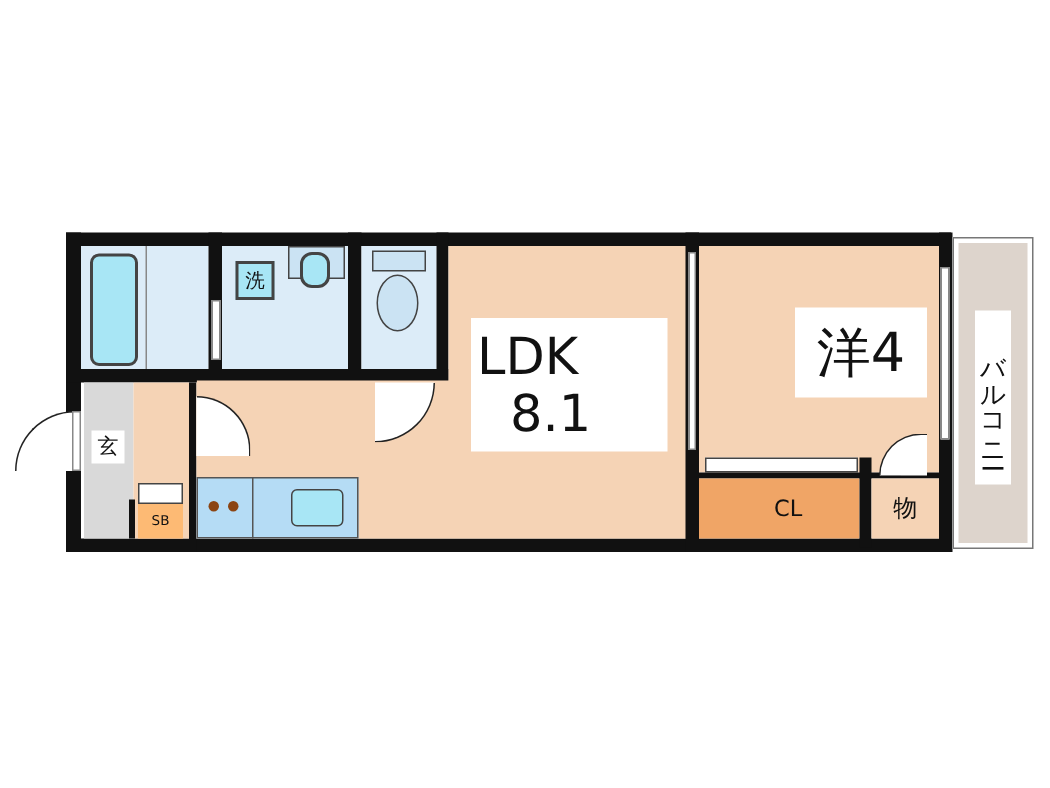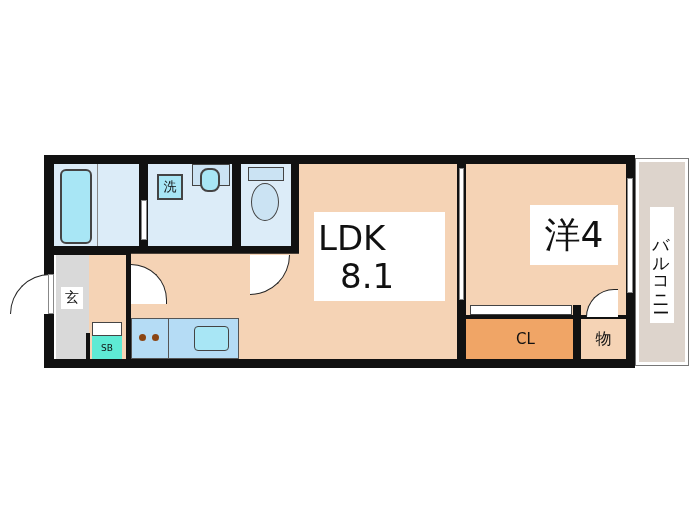--- a/index.html
+++ b/index.html
@@ -48,21 +48,21 @@
   <div class="abs wall" style="left:44px;top:246px;width:255px;height:9px;"></div>
   <div class="abs" style="left:250px;top:255px;width:40px;height:40px;border-right:1.5px solid #222;border-bottom:1.5px solid #222;border-bottom-right-radius:40px;background:#fff;"></div>
 
   <div class="abs grey" style="left:56px;top:255px;width:33px;height:104px;"></div>
   <div class="abs lbl" style="left:61px;top:287px;width:22px;height:22px;font-size:14px;">玄</div>
   <div class="abs" style="left:10px;top:274px;width:40px;height:40px;border-top:1.5px solid #222;border-left:1.5px solid #222;border-top-left-radius:40px;background:#fff;"></div>
   <div class="abs win" style="left:48px;top:274px;width:6px;height:40px;"></div>
 
   <div class="abs wood" style="left:89px;top:255px;width:37px;height:104px;"></div>
   <div class="abs wall" style="left:86px;top:333px;width:4px;height:26px;"></div>
-  <div class="abs" style="left:92px;top:336px;width:30px;height:23px;background:#5eead4;font-size:9px;display:flex;align-items:center;justify-content:center;color:#111;">SB</div>
+  <div class="abs" style="left:92px;top:336px;width:30px;height:23px;background:#fdba74;font-size:9px;display:flex;align-items:center;justify-content:center;color:#111;">SB</div>
   <div class="abs" style="left:92px;top:322px;width:30px;height:14px;background:#fff;border:1px solid #444;"></div>
 
   <div class="abs wall" style="left:126px;top:255px;width:5px;height:113px;"></div>
   <div class="abs" style="left:131px;top:264px;width:36px;height:40px;border-top:1.5px solid #222;border-right:1.5px solid #222;border-top-right-radius:36px;background:#fff;"></div>
 
   <div class="abs wood" style="left:131px;top:164px;width:327px;height:195px;clip-path:polygon(53% 0,100% 0,100% 100%,0 100%,0 46%,53% 46%);"></div>
   <div class="abs wood" style="left:299px;top:164px;width:159px;height:91px;"></div>
   <div class="abs wood" style="left:131px;top:255px;width:327px;height:104px;"></div>
   <div class="abs" style="left:250px;top:255px;width:40px;height:40px;border-right:1.5px solid #222;border-bottom:1.5px solid #222;border-bottom-right-radius:40px;background:#fff;"></div>
   <div class="abs" style="left:131px;top:264px;width:36px;height:40px;border-top:1.5px solid #222;border-right:1.5px solid #222;border-top-right-radius:36px;background:#fff;"></div>

